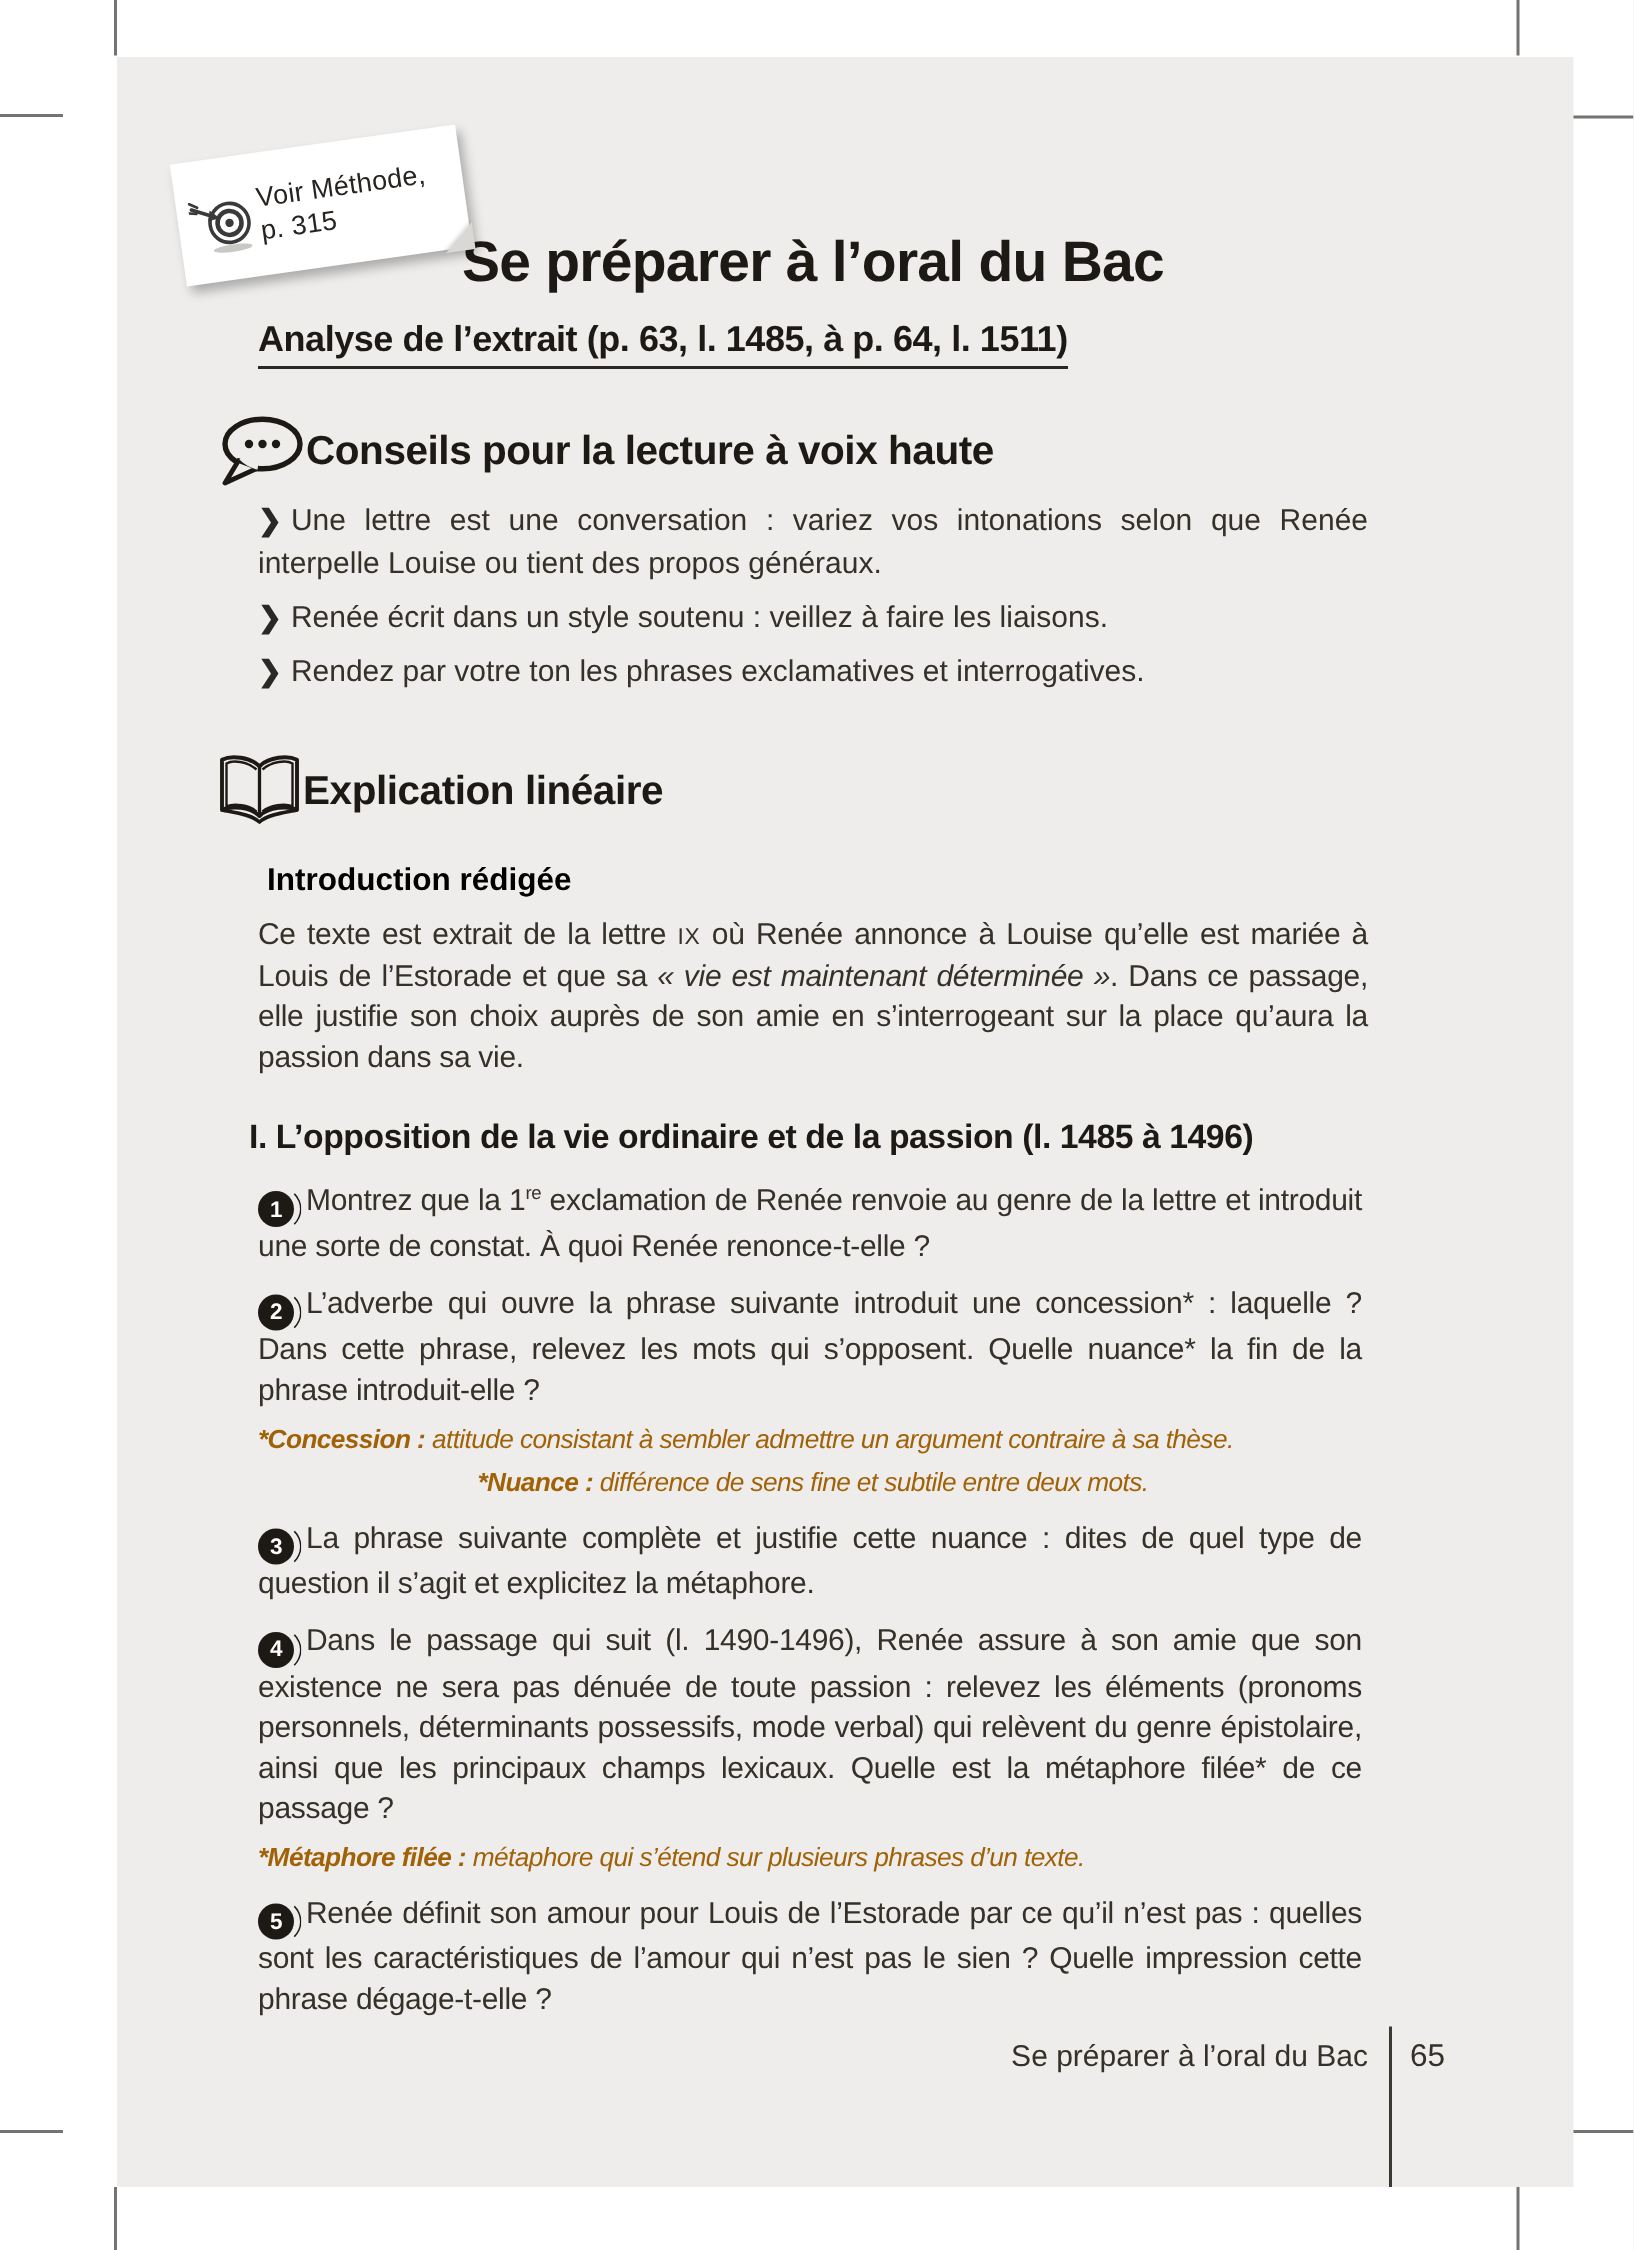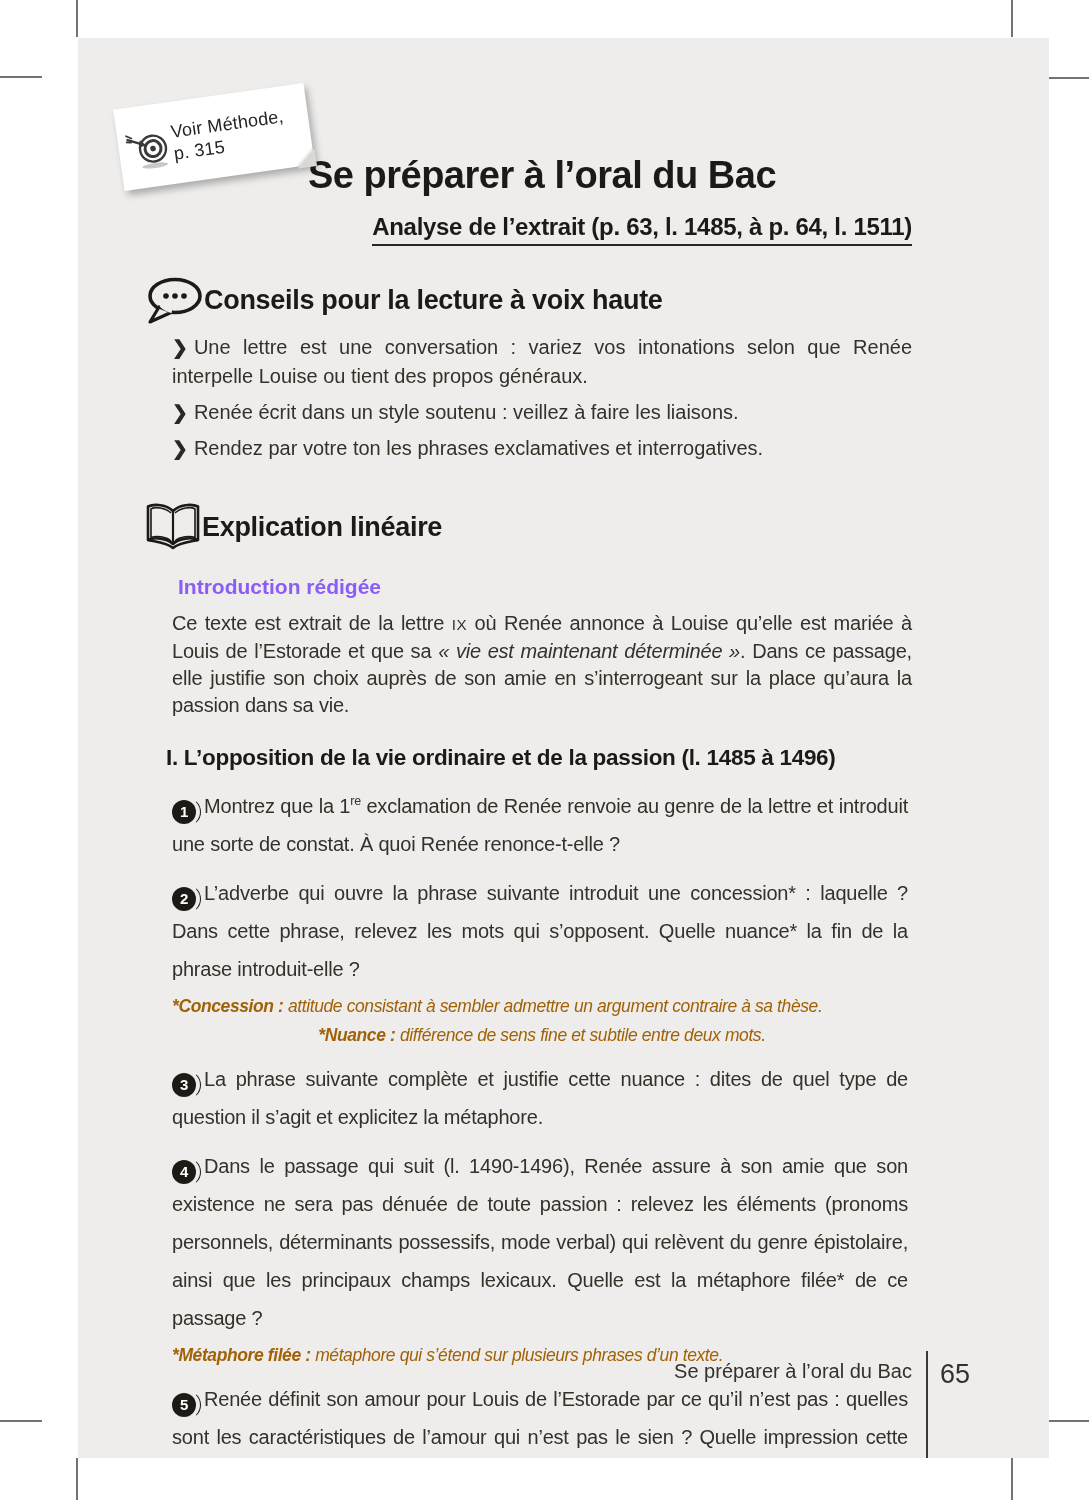--- a/index.html
+++ b/index.html
@@ -27,41 +27,41 @@
     filter:drop-shadow(-1px -1px 1px rgba(0,0,0,.12));
   }
   .note-text{font-size:18px;line-height:22px;color:#262320;letter-spacing:.2px;}
   .note-text span{display:block;}
   
   .content{padding:114px 137px 0 94px;}
   .page-title{
     margin:0;text-align:center;font-size:38px;line-height:46px;font-weight:bold;
     color:#1d1a16;letter-spacing:-.5px;
   }
-  .subtitle-wrap{text-align:right;margin-top:15px;}
+  .subtitle-wrap{text-align:left;margin-top:15px;}
   .subtitle{
     display:inline-block;font-size:24px;font-weight:bold;color:#1d1a16;
     border-bottom:2px solid #2a2724;padding-bottom:3px;letter-spacing:-.3px;
   }
   .sec-head{display:flex;align-items:center;margin-top:28px;margin-left:-28px;}
   .sec-head .sec-label{font-size:27px;font-weight:bold;color:#1d1a16;letter-spacing:-.3px;}
   .sec-head svg{flex:0 0 auto;}
   .bullets{margin-top:4px;}
   .bullet{font-size:20px;line-height:29px;text-align:justify;margin-top:7px;color:#353028;}
   .bullet .mark{font-weight:bold;color:#2a2724;margin-right:6px;font-size:19px;}
-  .intro-head{margin:22px 0 0 6px;font-size:21px;font-weight:bold;color:#8b5cf6;}
+  .intro-head{margin:22px 0 0 6px;font-size:21px;font-weight:bold;color:#000000;}
   .para{
     margin:11px 0 0 0;font-size:20px;line-height:27px;text-align:justify;
     letter-spacing:-.2px;
   }
   .para .smallcaps{font-size:.76em;letter-spacing:.5px;}
   .para .quote{font-style:italic;}
   .part-head{margin:26px 0 0 -6px;font-size:22.5px;font-weight:bold;color:#1d1a16;letter-spacing:-.3px;}
   .q{
-    margin:11px 4px 0 0;font-size:20px;line-height:38px;text-align:justify;
+    margin:11px 4px 0 0;font-size:20px;line-height:27px;text-align:justify;
     letter-spacing:-.2px;
   }
   .badge{
     display:inline-flex;width:24px;height:24px;border-radius:50%;
     background:#1d1a16;color:#fff;font-size:15px;font-weight:bold;
     align-items:center;justify-content:center;vertical-align:-4px;
     position:relative;margin-right:8px;
   }
   .badge::after{
     content:"";position:absolute;top:-3px;left:-2px;right:-5px;bottom:-3px;
@@ -69,21 +69,21 @@
   }
   sup{font-size:.62em;}
   .fn{
     margin:5px 0 0 0;font-size:17.5px;line-height:27px;font-style:italic;
     letter-spacing:-.4px;color:#a16207;
   }
   .fn .term{font-weight:bold;}
   
   .footer-label{position:absolute;top:1322px;right:137px;font-size:20px;color:#353028;}
   .footer-rule{position:absolute;left:848px;top:1313px;width:2px;height:107px;background:#3c3935;}
-  .footer-num{position:absolute;left:862px;top:1321px;font-size:27px;color:#353028;}
+  .footer-num{position:absolute;left:862px;top:1321px;font-size:21px;color:#353028;}
 </style>
 </head>
 <body>
 
 <div class="crop" style="left:76px;top:0;width:1.5px;height:37px;"></div>
 <div class="crop" style="left:0;top:76px;width:42px;height:1.5px;"></div>
 <div class="crop" style="left:1011px;top:0;width:1.5px;height:37px;"></div>
 <div class="crop" style="left:1048px;top:77px;width:41px;height:1.5px;"></div>
 <div class="crop" style="left:76px;top:1458px;width:1.5px;height:42px;"></div>
 <div class="crop" style="left:0;top:1420px;width:42px;height:1.5px;"></div>

